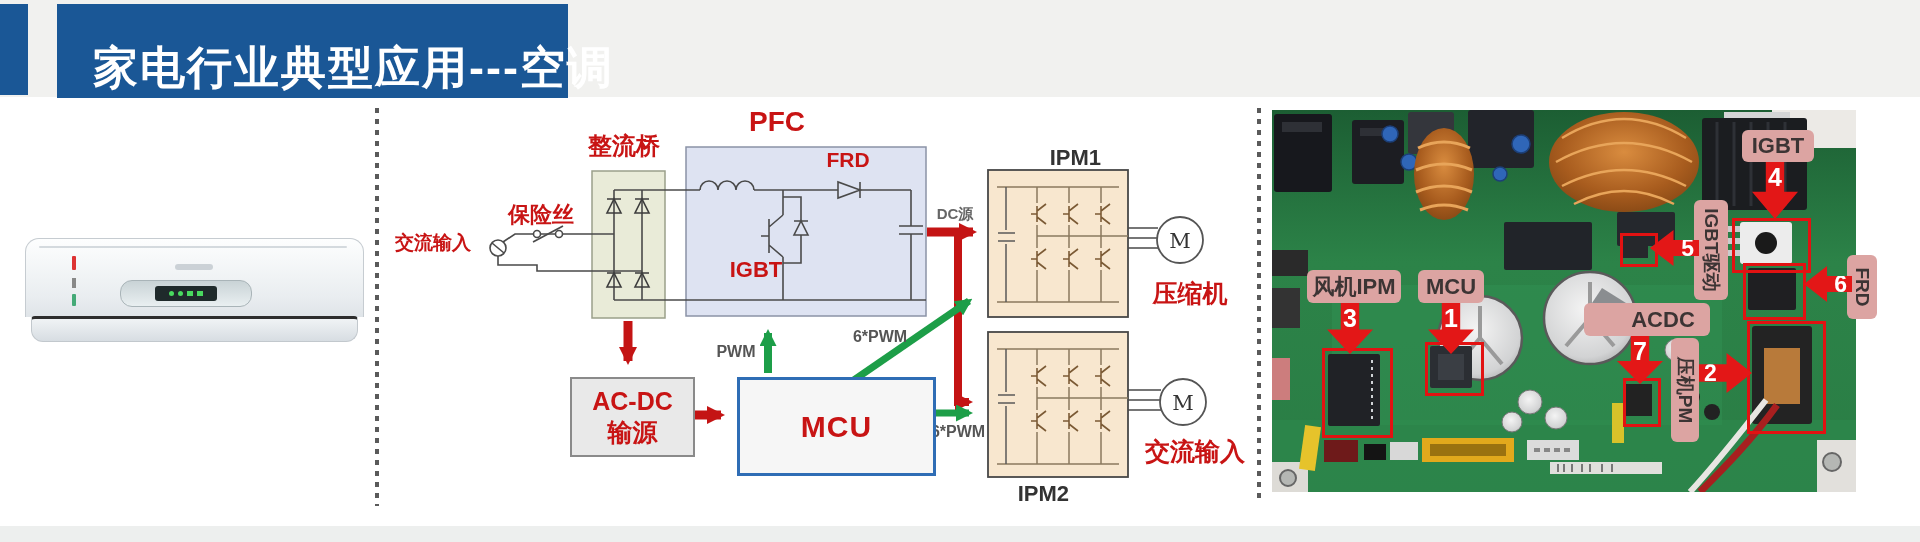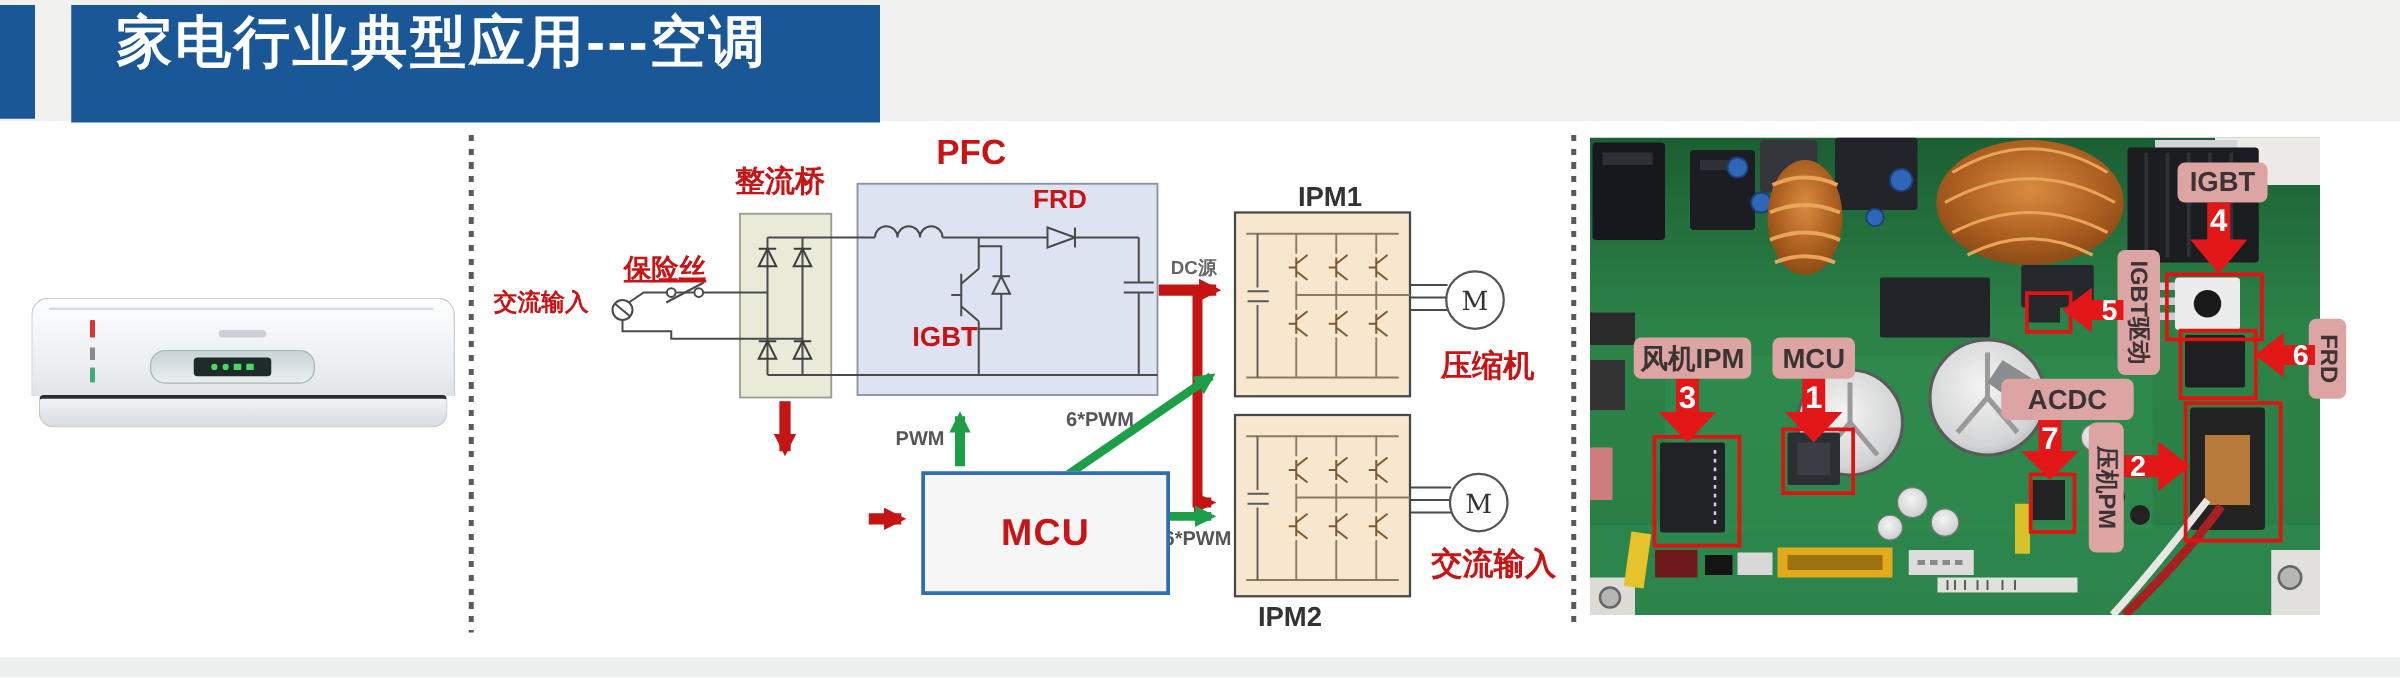--- a/index.html
+++ b/index.html
@@ -4,28 +4,28 @@
 <style>
   html,body{margin:0;padding:0;background:#fff;}
   .stage{position:relative;width:1920px;height:542px;overflow:hidden;background:#ffffff;
          font-family:"Liberation Sans","DejaVu Sans",sans-serif;}
   .abs{position:absolute;}
   
   .top-strip{left:0;top:0;width:1920px;height:97px;background:#f1f1ef;}
   .bottom-strip{left:0;top:526px;width:1920px;height:16px;background:#edefee;}
   
   .banner-accent{left:0;top:4px;width:28px;height:91px;background:#1a5796;}
-  .banner{left:57px;top:4px;width:647px;height:94px;background:#1a5796;display:flex;align-items:flex-start;}
+  .banner{left:57px;top:4px;width:511px;height:94px;background:#1a5796;display:flex;align-items:flex-end;}
   .banner-title{color:#fff;font-size:45px;font-weight:bold;letter-spacing:2px;padding-left:36px;white-space:nowrap;}
   
   .vdots{width:4px;background-image:repeating-linear-gradient(to bottom,#5a5a5a 0 5px,transparent 5px 11px);}
   
   .dlab{position:absolute;color:#c81414;font-weight:bold;text-align:center;white-space:nowrap;line-height:1.05;}
   .glab{position:absolute;color:#666;font-weight:bold;text-align:center;white-space:nowrap;}
-  .klab{position:absolute;color:#333;font-weight:bold;text-align:center;white-space:nowrap;}
+  .klab{position:absolute;color:#333;font-weight:bold;text-align:right;white-space:nowrap;}
   .acdc-box{position:absolute;background:#e9e9e9;border:2px solid #8a8a8a;display:flex;flex-direction:column;
             align-items:center;justify-content:center;color:#c81414;font-weight:bold;font-size:25px;line-height:1.25;}
   .mcu-box{position:absolute;background:#f6f6f6;border:3px solid #2f6db5;display:flex;align-items:center;
            justify-content:center;color:#c81414;font-weight:bold;font-size:30px;letter-spacing:1px;}
   
   .ac-body{position:absolute;left:0;top:10px;width:337px;height:78px;border:1px solid #c6ccd1;border-bottom:none;
            border-radius:14px 14px 0 0;background:linear-gradient(#fdfefe,#e9edf0 75%,#dfe4e8);}
   .ac-flap{position:absolute;left:6px;top:88px;width:325px;height:22px;border:1px solid #c2c8cd;border-top:3px solid #2d2d2d;
            border-radius:4px 4px 12px 12px;background:linear-gradient(#f0f3f5,#d7dde2);}
   .ac-display{position:absolute;left:95px;top:52px;width:130px;height:25px;border:1px solid #a9b4b8;border-radius:12px;
@@ -176,34 +176,38 @@
       </g>
 
       <g stroke="#1d9e48" fill="none">
         <path d="M391,278 V238" stroke-width="8" marker-end="url(#mg)"></path>
         <path d="M474,287 L592,206" stroke-width="7" marker-end="url(#mg)"></path>
         <path d="M555,318 H592" stroke-width="7" marker-end="url(#mg)"></path>
       </g>
     </svg>
 
     <div class="dlab" style="left:6px;top:138px;width:100px;font-size:19px;">交流输入</div>
-    <div class="dlab" style="left:113px;top:108px;width:84px;font-size:22px;text-decoration:underline;">保险丝</div>
+    <div class="dlab" style="left:113px;top:108px;width:84px;font-size:22px;text-align:right;">保险丝</div>
     <div class="dlab" style="left:201px;top:38px;width:92px;font-size:24px;">整流桥</div>
     <div class="dlab" style="left:370px;top:12px;width:60px;font-size:28px;">PFC</div>
     <div class="dlab" style="left:443px;top:54px;width:56px;font-size:21px;">FRD</div>
     <div class="dlab" style="left:348px;top:163px;width:62px;font-size:22px;">IGBT</div>
     <div class="glab" style="left:552px;top:110px;width:52px;font-size:15px;">DC源</div>
     <div class="glab" style="left:334px;top:248px;width:50px;font-size:16px;color:#555;">PWM</div>
     <div class="glab" style="left:470px;top:233px;width:66px;font-size:16px;color:#555;">6*PWM</div>
     <div class="glab" style="left:548px;top:328px;width:66px;font-size:16px;color:#555;">6*PWM</div>
     <div class="klab" style="left:650px;top:50px;width:74px;font-size:22px;font-weight:600;">IPM1</div>
     <div class="klab" style="left:618px;top:386px;width:74px;font-size:22px;font-weight:600;">IPM2</div>
     <div class="dlab" style="left:770px;top:185px;width:86px;font-size:25px;">压缩机</div>
     <div class="dlab" style="left:760px;top:343px;width:116px;font-size:25px;">交流输入</div>
 
+    <div class="acdc-box" style="left:193px;top:282px;width:121px;height:76px;">
+      <span>AC-DC</span>
+      <span>输源</span>
+    </div>
     <div class="mcu-box" style="left:360px;top:282px;width:193px;height:93px;">
       <span>MCU</span>
     </div>
   </div>
 
   <div class="abs" style="left:1272px;top:110px;width:584px;height:382px;">
     <svg width="584" height="382" viewBox="0 0 584 382" style="position:absolute;left:0;top:0;">
       <defs>
         <radialGradient id="copper" cx="50%" cy="40%" r="70%">
           <stop offset="0%" stop-color="#d98c3f"></stop>
@@ -324,21 +328,21 @@
 
     <div class="pink" style="left:35px;top:160px;width:94px;height:33px;font-size:22px;">风机IPM</div>
     <div class="pink" style="left:146px;top:160px;width:66px;height:33px;font-size:22px;">MCU</div>
     <div class="pink" style="left:470px;top:20px;width:72px;height:32px;font-size:22px;">IGBT</div>
     <div class="pink" style="left:422px;top:90px;width:34px;height:100px;">
       <span class="rot" style="font-size:19px;">IGBT驱动</span>
     </div>
     <div class="pink" style="left:575px;top:145px;width:30px;height:64px;">
       <span class="rot" style="font-size:19px;">FRD</span>
     </div>
-    <div class="pink" style="left:329px;top:193px;width:106px;height:33px;font-size:22px;">ACDC</div>
+    <div class="pink" style="left:312px;top:193px;width:94px;height:33px;font-size:22px;padding-left:32px;">ACDC</div>
     <div class="pink" style="left:399px;top:228px;width:28px;height:104px;">
       <span class="rot" style="font-size:19px;">压机PM</span>
     </div>
 
     <div class="carrow a-down" style="left:55px;top:193px;width:46px;height:50px;">
       <span>3</span>
     </div>
     <div class="carrow a-down" style="left:156px;top:193px;width:46px;height:50px;">
       <span>1</span>
     </div>

